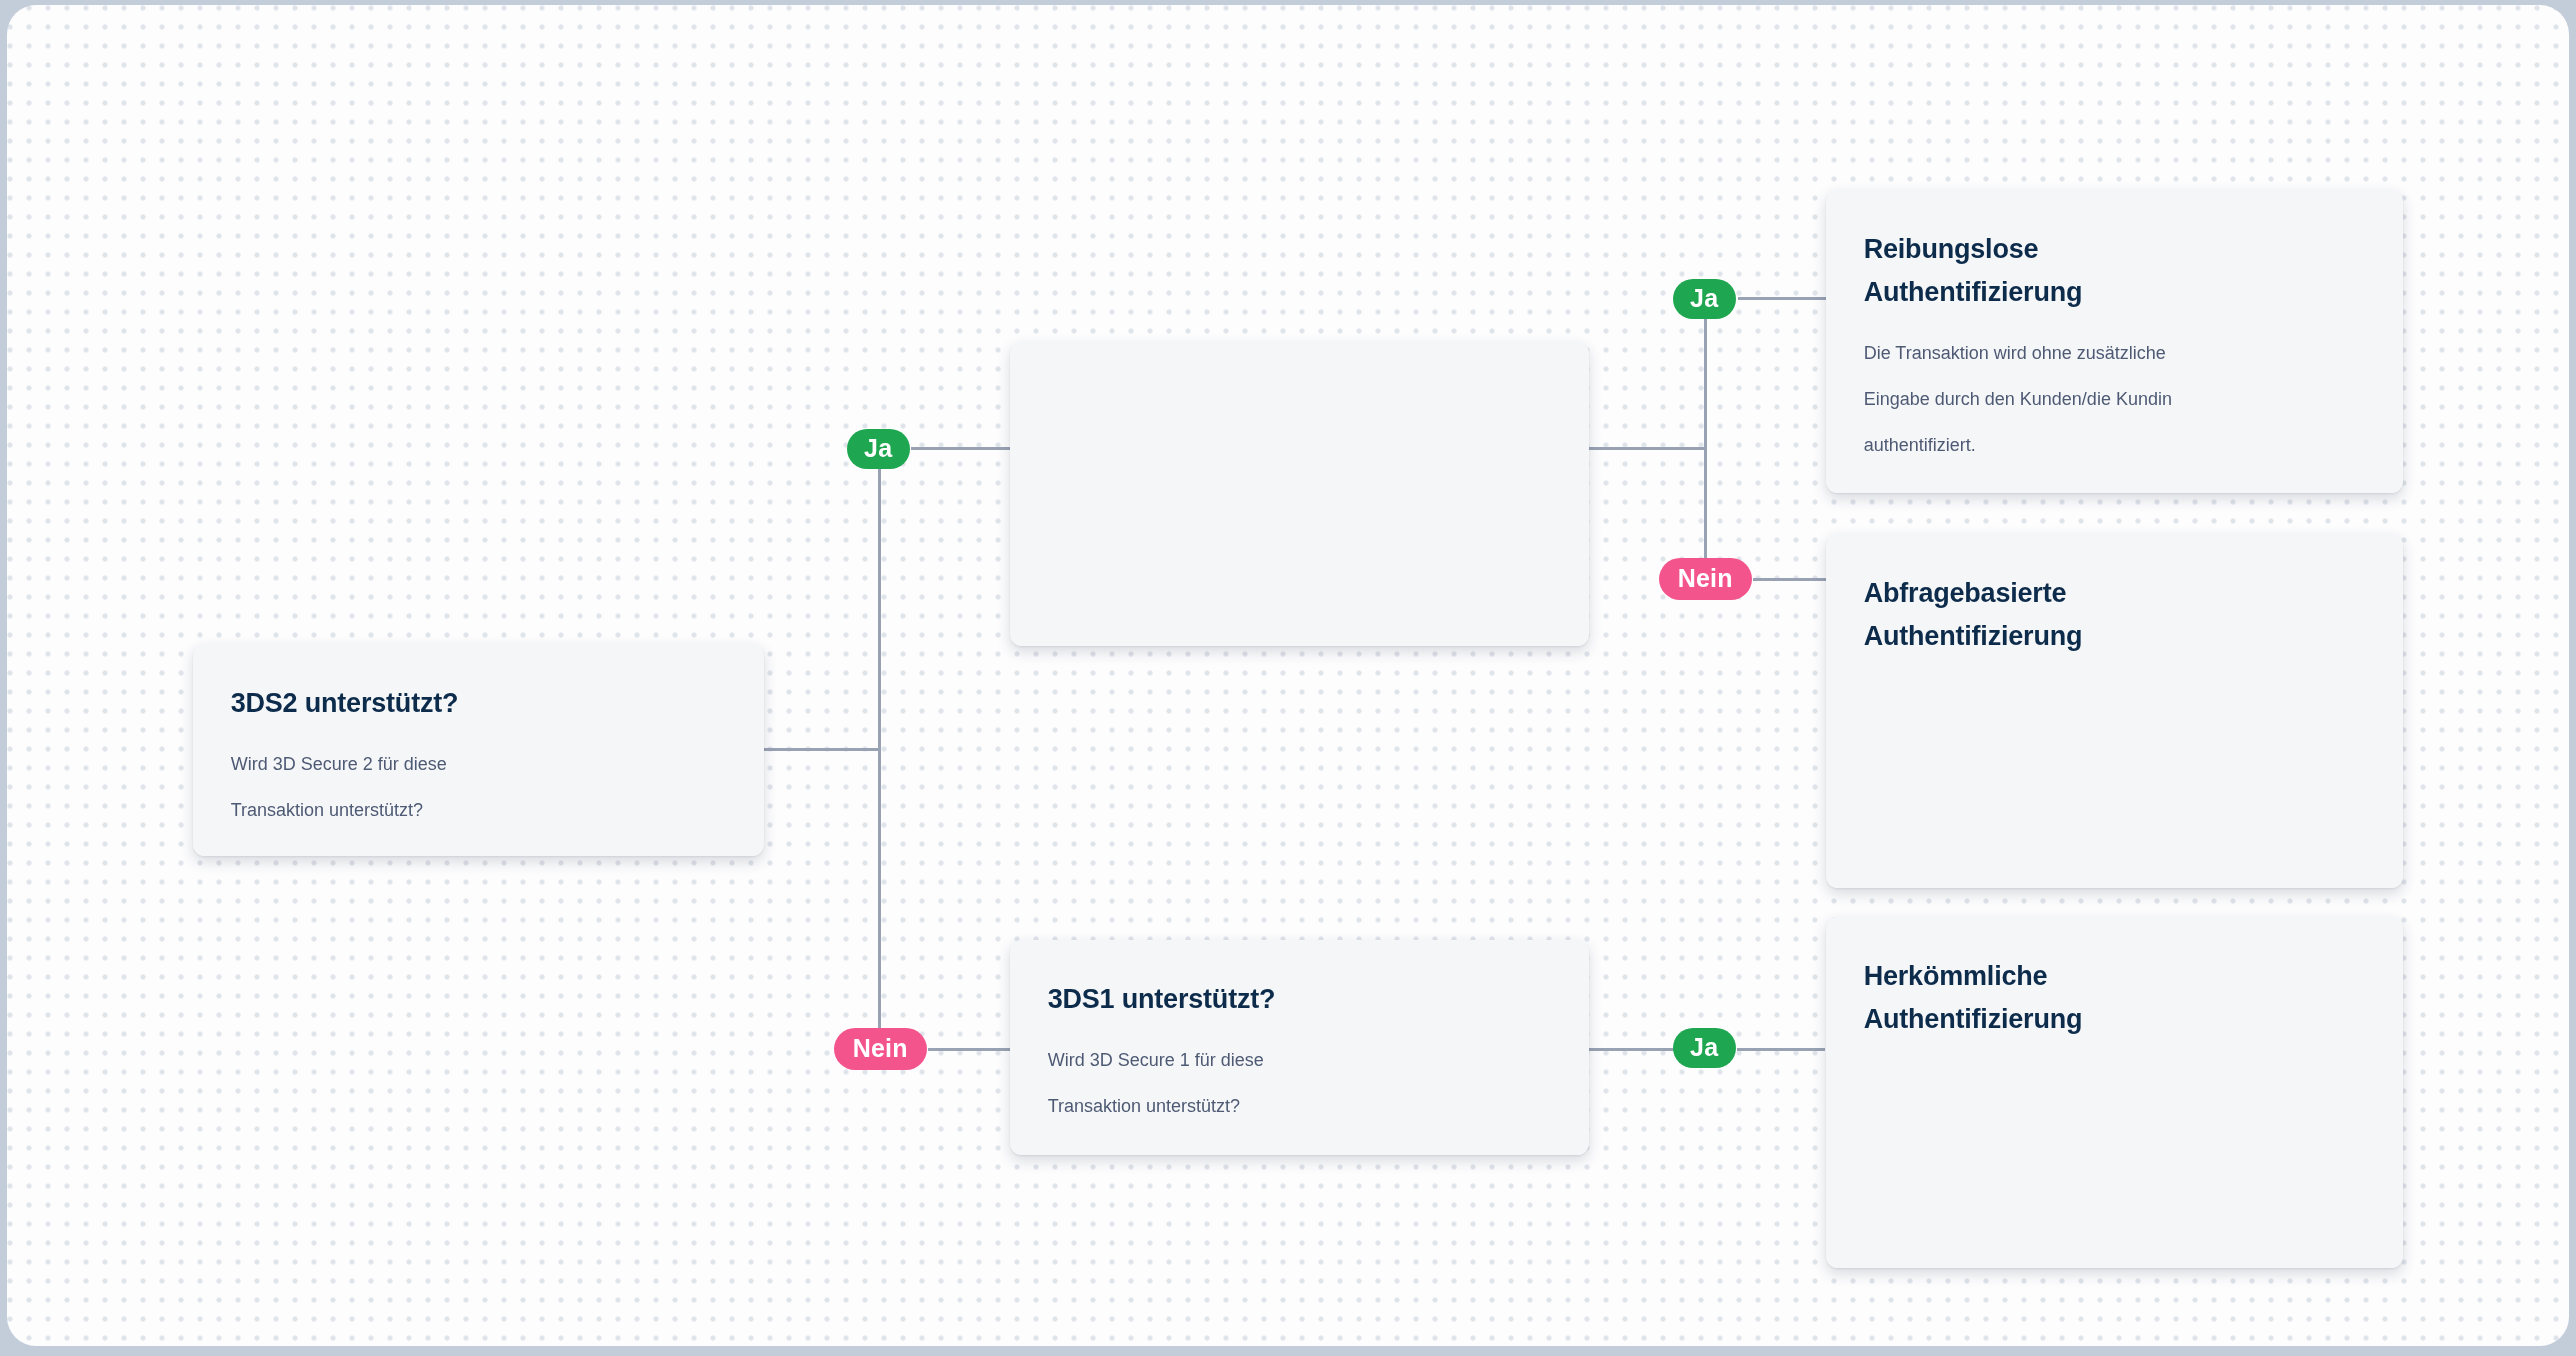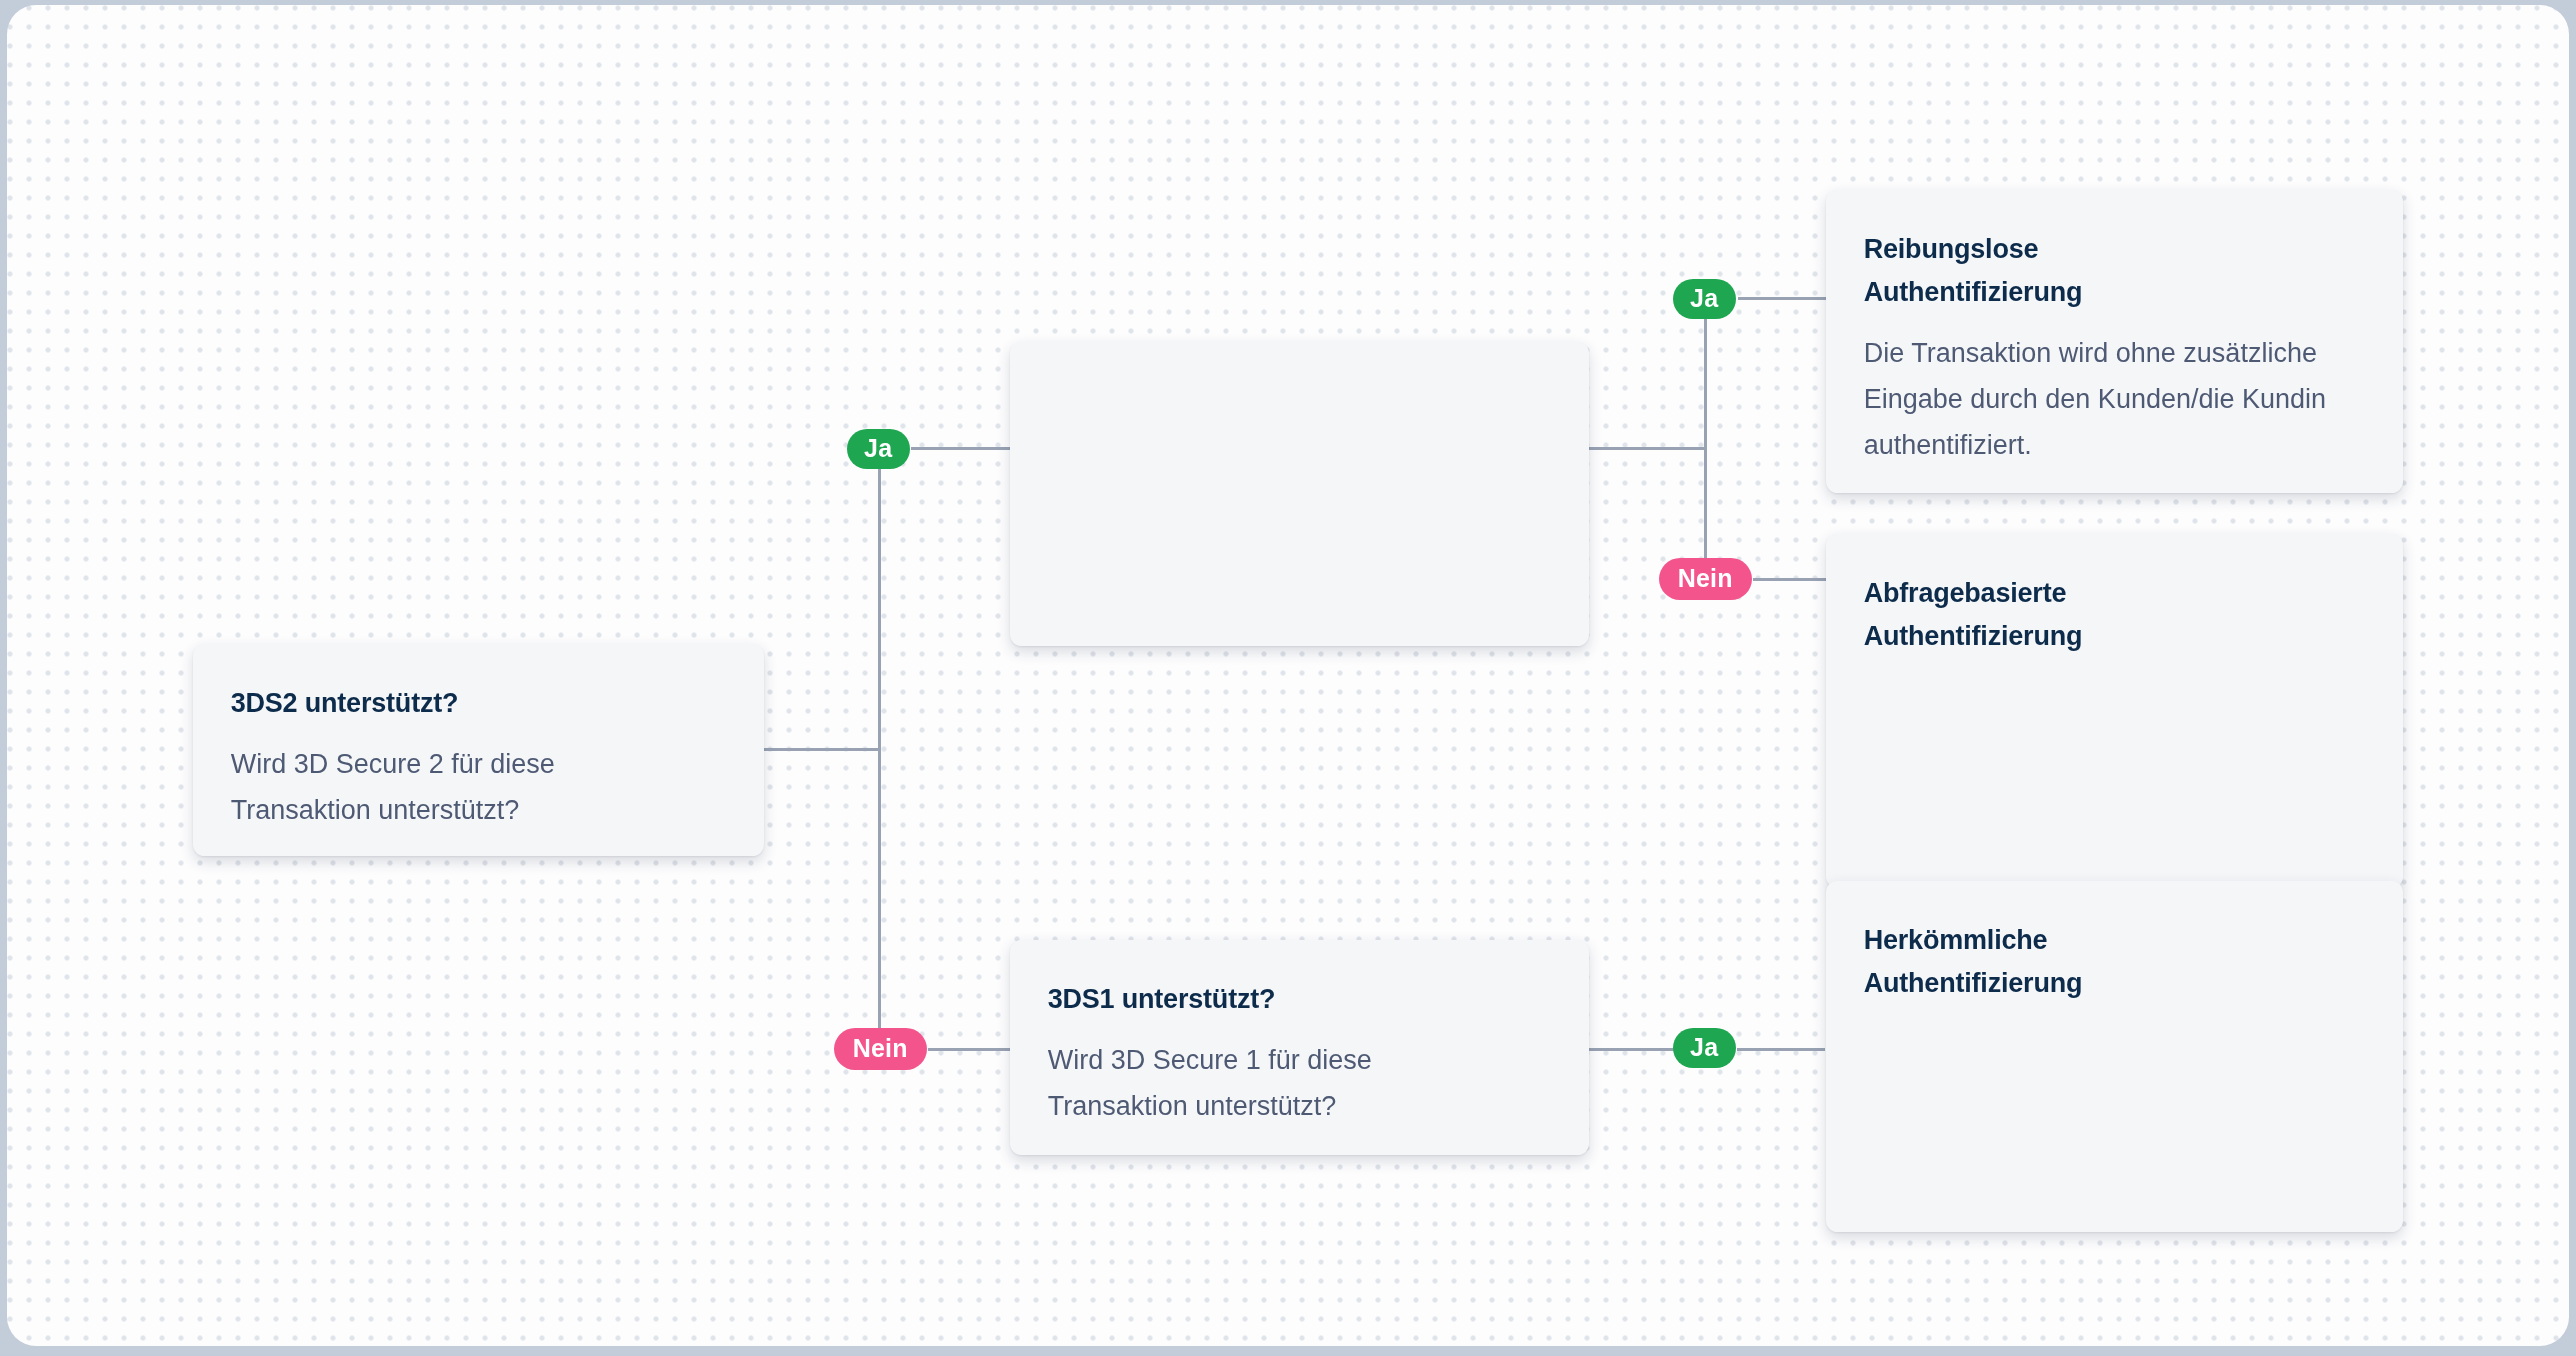--- a/index.html
+++ b/index.html
@@ -39,21 +39,21 @@
   .node-title {
     font-size: 27px;
     font-weight: 700;
     color: #0d2b4b;
     line-height: 43px;
     white-space: pre-line;
     letter-spacing: -0.2px;
   }
   .node-body {
     margin-top: 16.4px;
-    font-size: 27px;
+    font-size: 18px;
     font-weight: 400;
     color: #4e5a74;
     line-height: 46px;
     white-space: pre-line;
   }
   .edge {
     position: absolute;
     background: #98a2b3;
   }
   .edge.h { height: 2.9px; }
@@ -72,21 +72,21 @@
   }
   .pill.yes { background: #1ea750; width: 63px; height: 40px; }
   .pill.no  { background: #f4548c; width: 93px; height: 42px; }
 
   
   #node-q-3ds2        { left: 186px;  top: 639px; width: 571px; height: 212px; }
   #node-q-frictionless{ left: 1003px; top: 337px; width: 579px; height: 304px; }
   #node-q-3ds1        { left: 1003px; top: 935px; width: 579px; height: 215px; }
   #node-r-frictionless{ left: 1819px; top: 185px; width: 577px; height: 303px; }
   #node-r-challenge   { left: 1819px; top: 529px; width: 577px; height: 354px; }
-  #node-r-traditional { left: 1819px; top: 876px; width: 577px; height: 351px; }
+  #node-r-traditional { left: 1819px; top: 912px; width: 577px; height: 351px; }
 
   
   #edge-3ds2-out   { left: 757px;  top: 743px;  width: 116px; }
   #edge-spine-left { left: 871px;  top: 443px;  height: 600px; }
   #edge-ja1-box    { left: 904px;  top: 442px;  width: 100px; }
   #edge-nein1-box  { left: 921px;  top: 1043px; width: 84px; }
   #edge-fric-out   { left: 1582px; top: 442px;  width: 116px; }
   #edge-spine-right{ left: 1697px; top: 293px;  height: 281px; }
   #edge-ja2-box    { left: 1731px; top: 292px;  width: 88px; }
   #edge-nein2-box  { left: 1746px; top: 573px;  width: 73px; }

